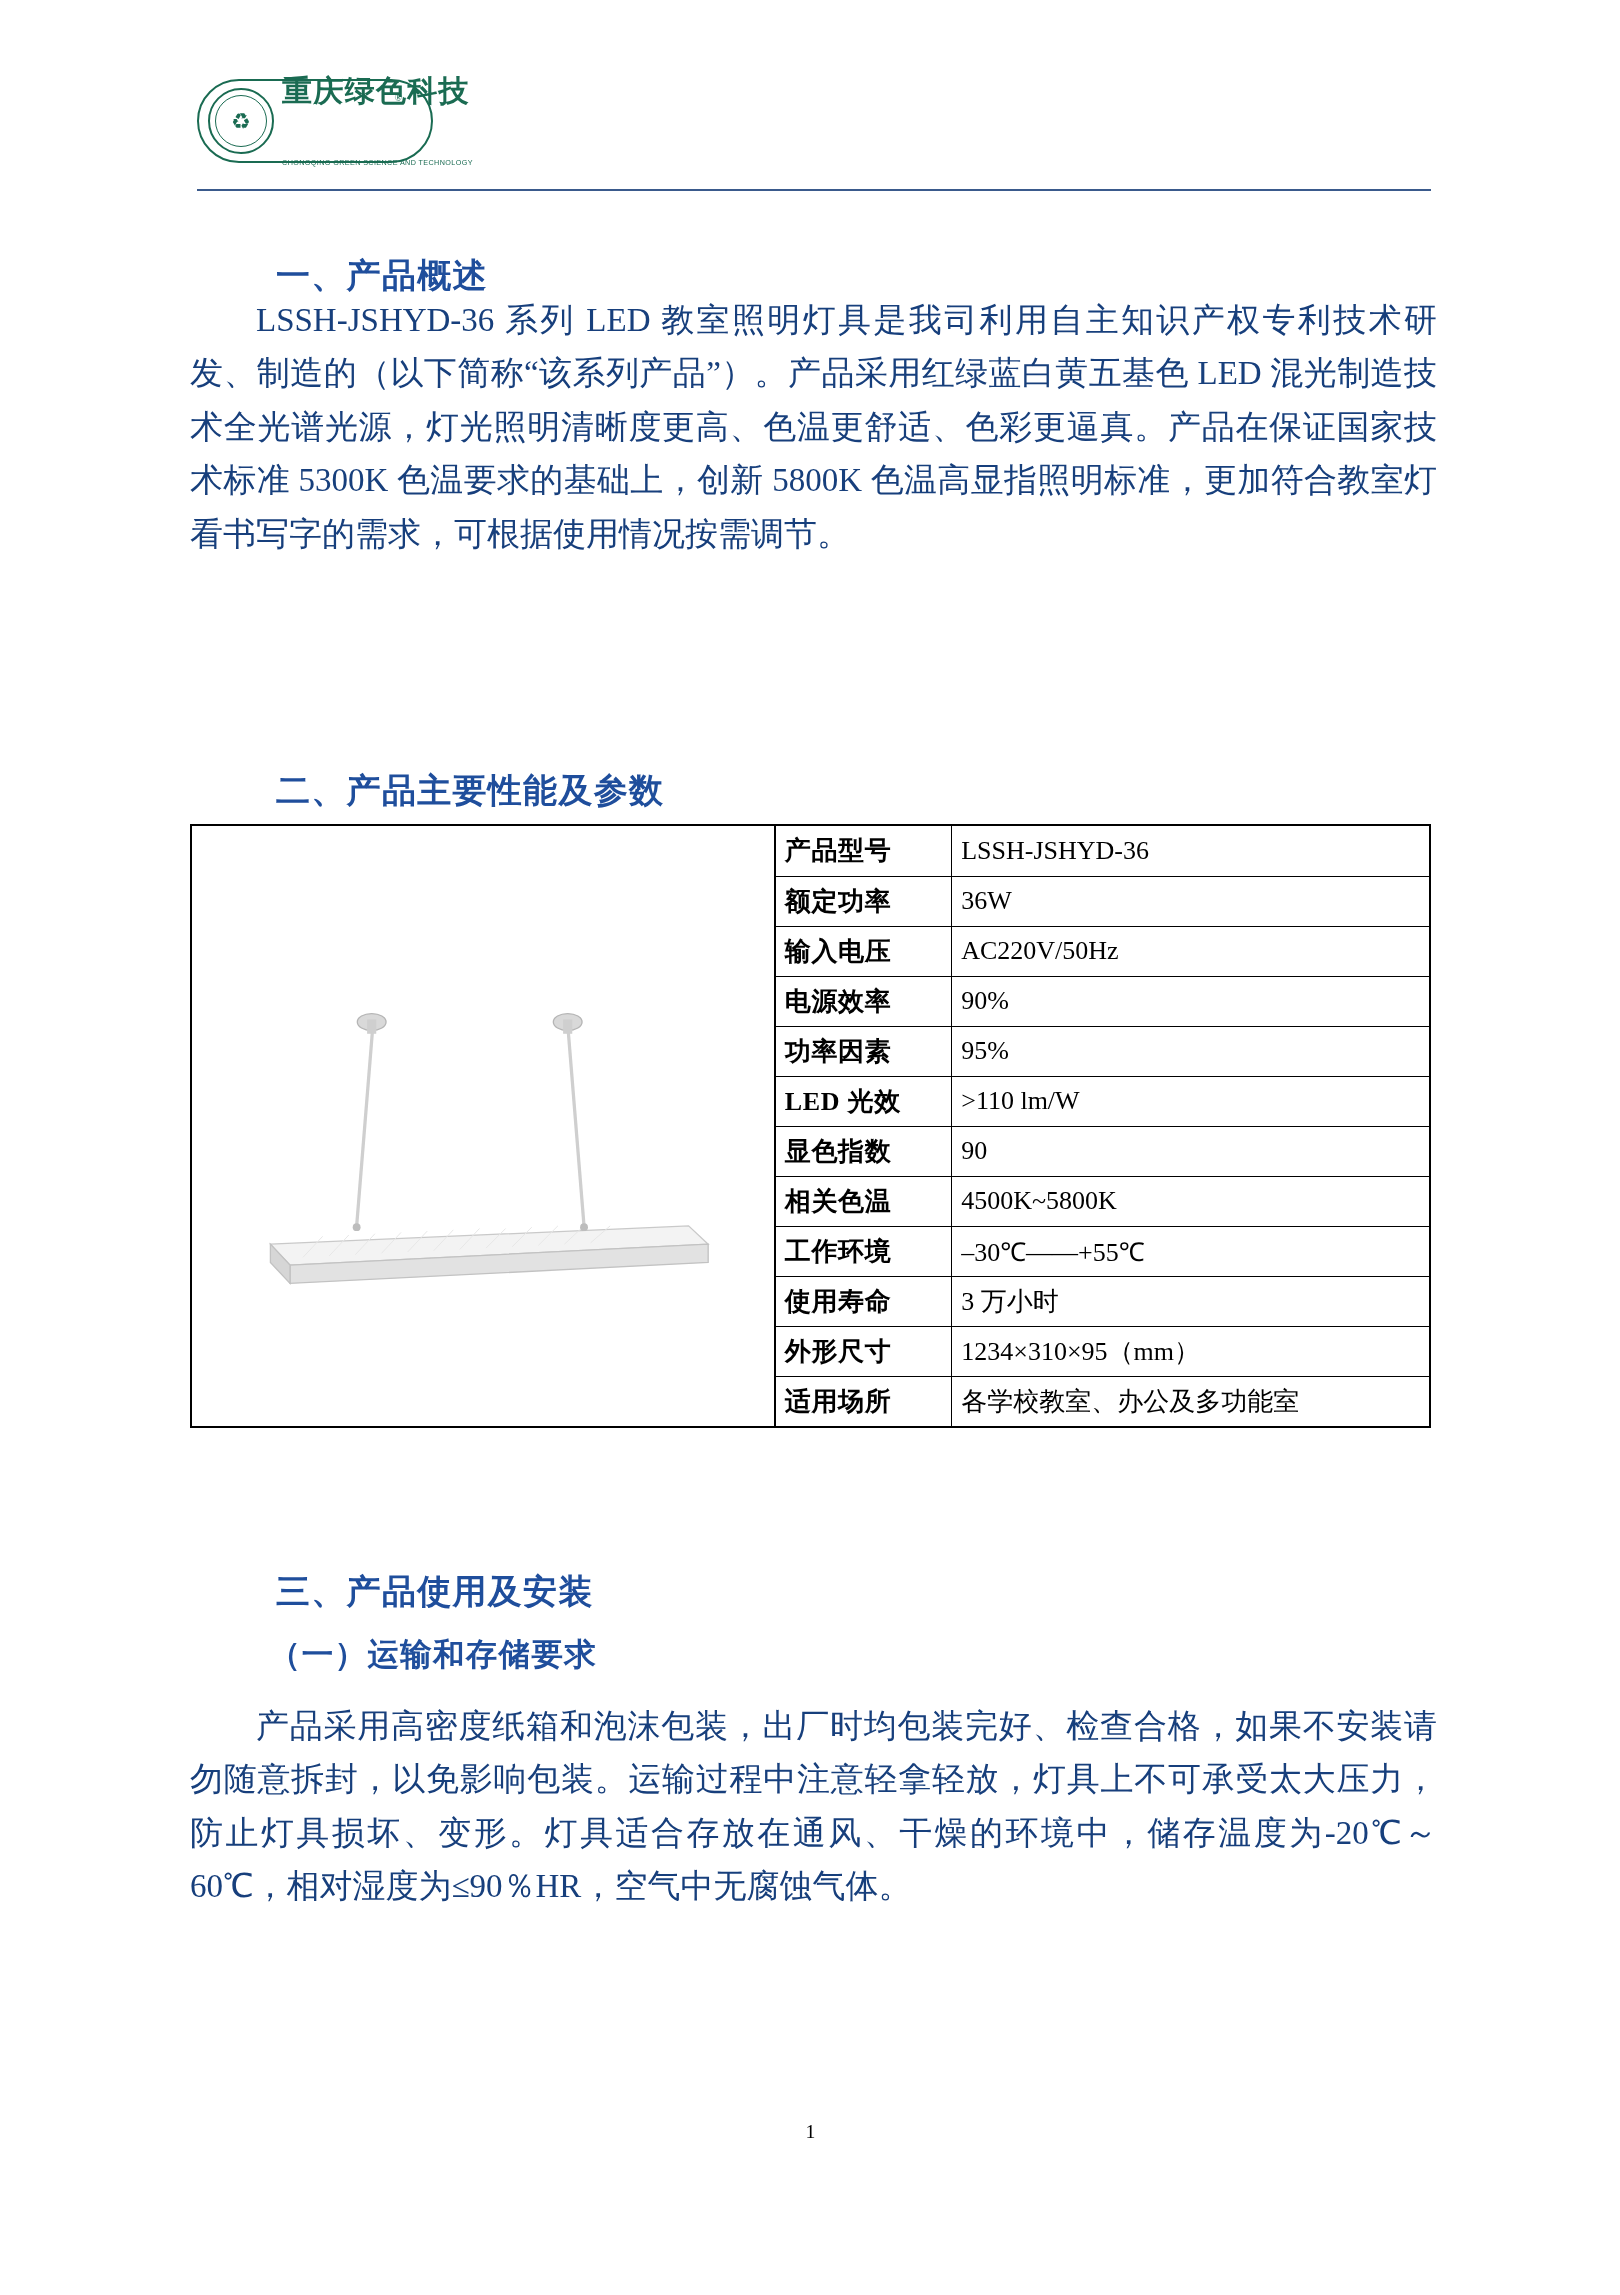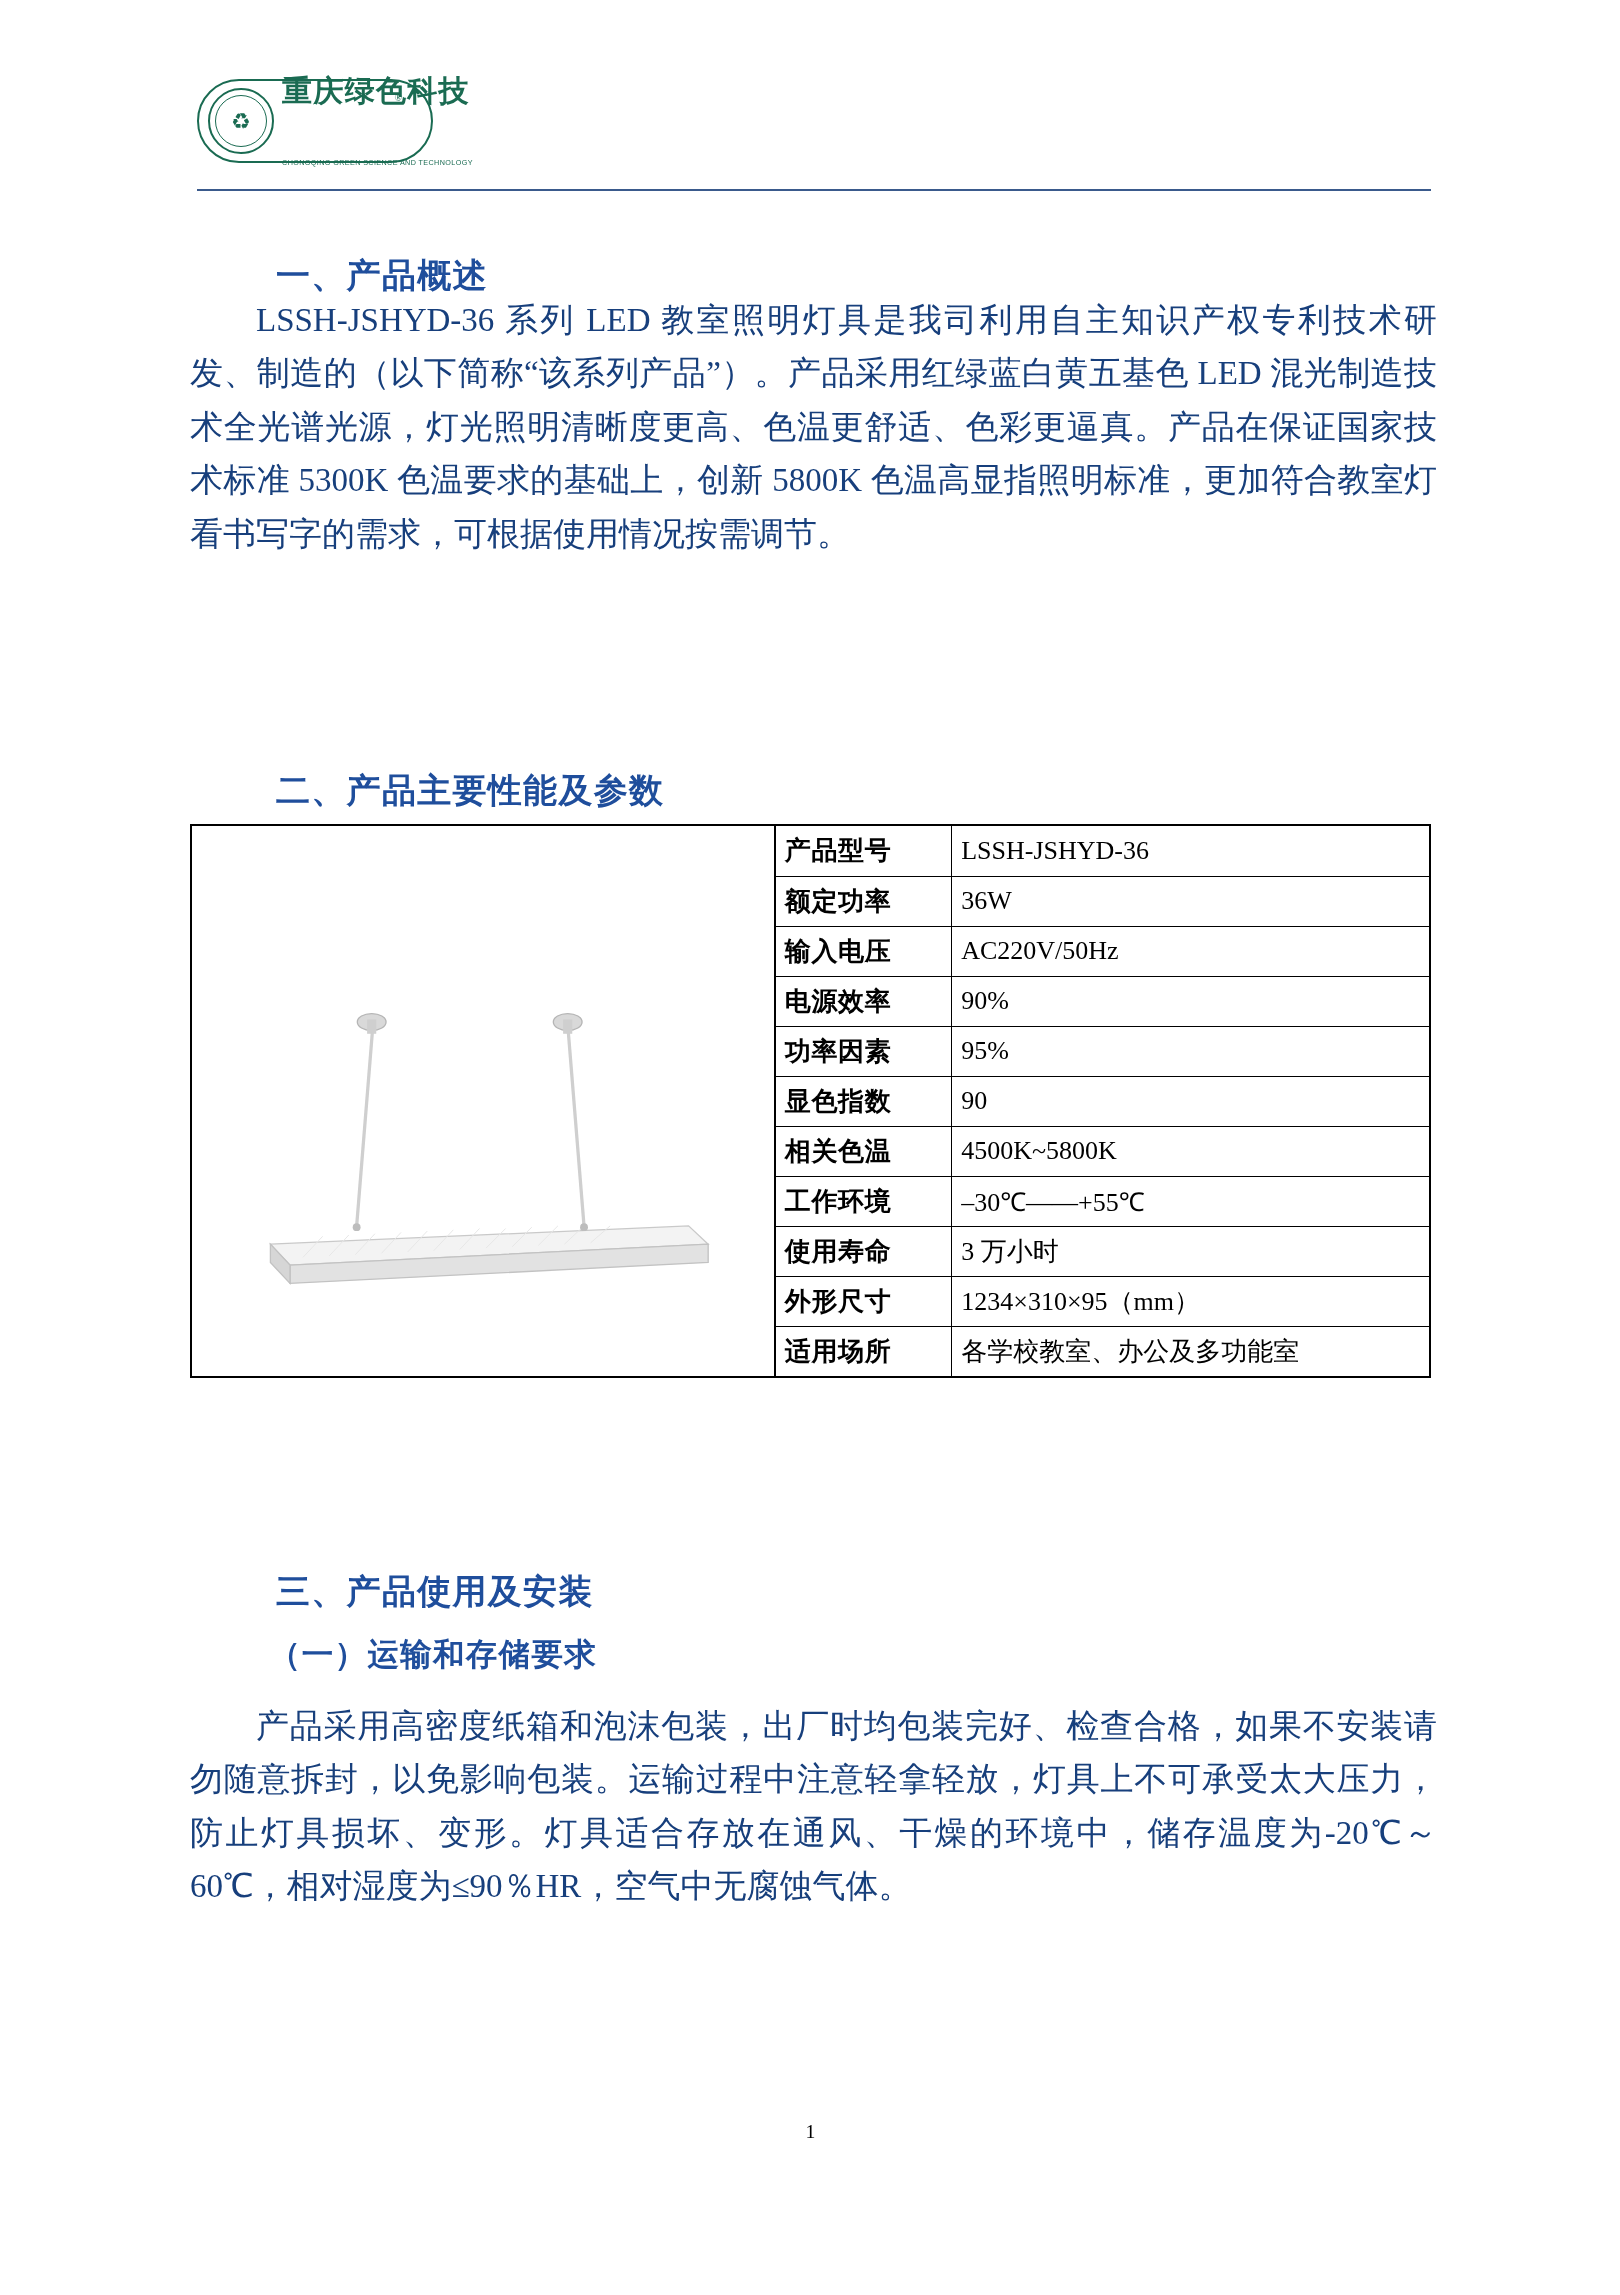--- a/index.html
+++ b/index.html
@@ -272,20 +272,24 @@
           </tr>
         <tr>
             <td class="k">电源效率</td>
             <td>90%</td>
           </tr>
         <tr>
             <td class="k">功率因素</td>
             <td>95%</td>
           </tr>
         <tr>
+            <td class="k">LED 光效</td>
+            <td>&gt;110 lm/W</td>
+          </tr>
+        <tr>
             <td class="k">显色指数</td>
             <td>90</td>
           </tr>
         <tr>
             <td class="k">相关色温</td>
             <td>4500K~5800K</td>
           </tr>
         <tr>
             <td class="k">工作环境</td>
             <td>–30℃——+55℃</td>

